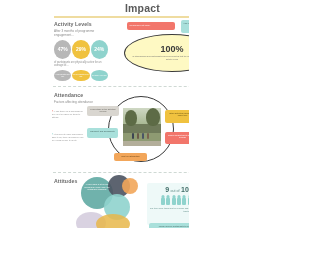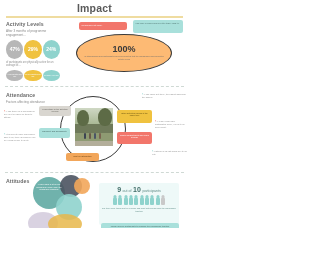--- a/index.html
+++ b/index.html
@@ -4,21 +4,21 @@
 <style>
   html,body{margin:0;padding:0;}
   body{
     width:189px;height:267px;
     background:#ffffff;
     font-family:"Liberation Sans", sans-serif;
     color:#4a4a4a;
     overflow:hidden;
     position:relative;
   }
-  .page{position:relative;width:189px;height:228px;overflow:hidden;}
+  .page{position:relative;width:189px;height:228px;overflow:hidden;margin-left:48px;}
 
   
   .header{
     height:15px;display:flex;align-items:center;justify-content:center;
   }
   .header .title{
     font-size:10.5px;font-weight:bold;color:#5a5a5a;letter-spacing:.2px;
   }
   .rule{height:1.5px;background:#efdca0;margin:1px 6px 0 6px;}
 
@@ -61,21 +61,21 @@
     font-size:2.1px;line-height:1.25;color:#ffffff;box-sizing:border-box;
   }
   .qred{background:#f2766b;}
   .qteal{background:#a9e0db;color:#4b6f6c;}
 
   
   .ellipse{
     position:absolute;
     border:1px solid #3a3a3a;border-radius:50%;
     display:flex;flex-direction:column;align-items:center;justify-content:center;
-    text-align:center;box-sizing:border-box;background:#fdba74;
+    text-align:center;box-sizing:border-box;background:#fef9c3;
   }
   .ellipse .big{font-size:9px;font-weight:bold;color:#3a3a3a;line-height:1;}
   .ellipse .small{font-size:2.1px;color:#6d6d6d;line-height:1.25;margin-top:1px;padding:0 4px;}
 
   
   .attendance{position:absolute;left:6px;top:92px;width:60px;}
   .note{
     border-radius:2px;padding:1.5px 2px;font-size:2.1px;line-height:1.25;
     box-sizing:border-box;
   }

